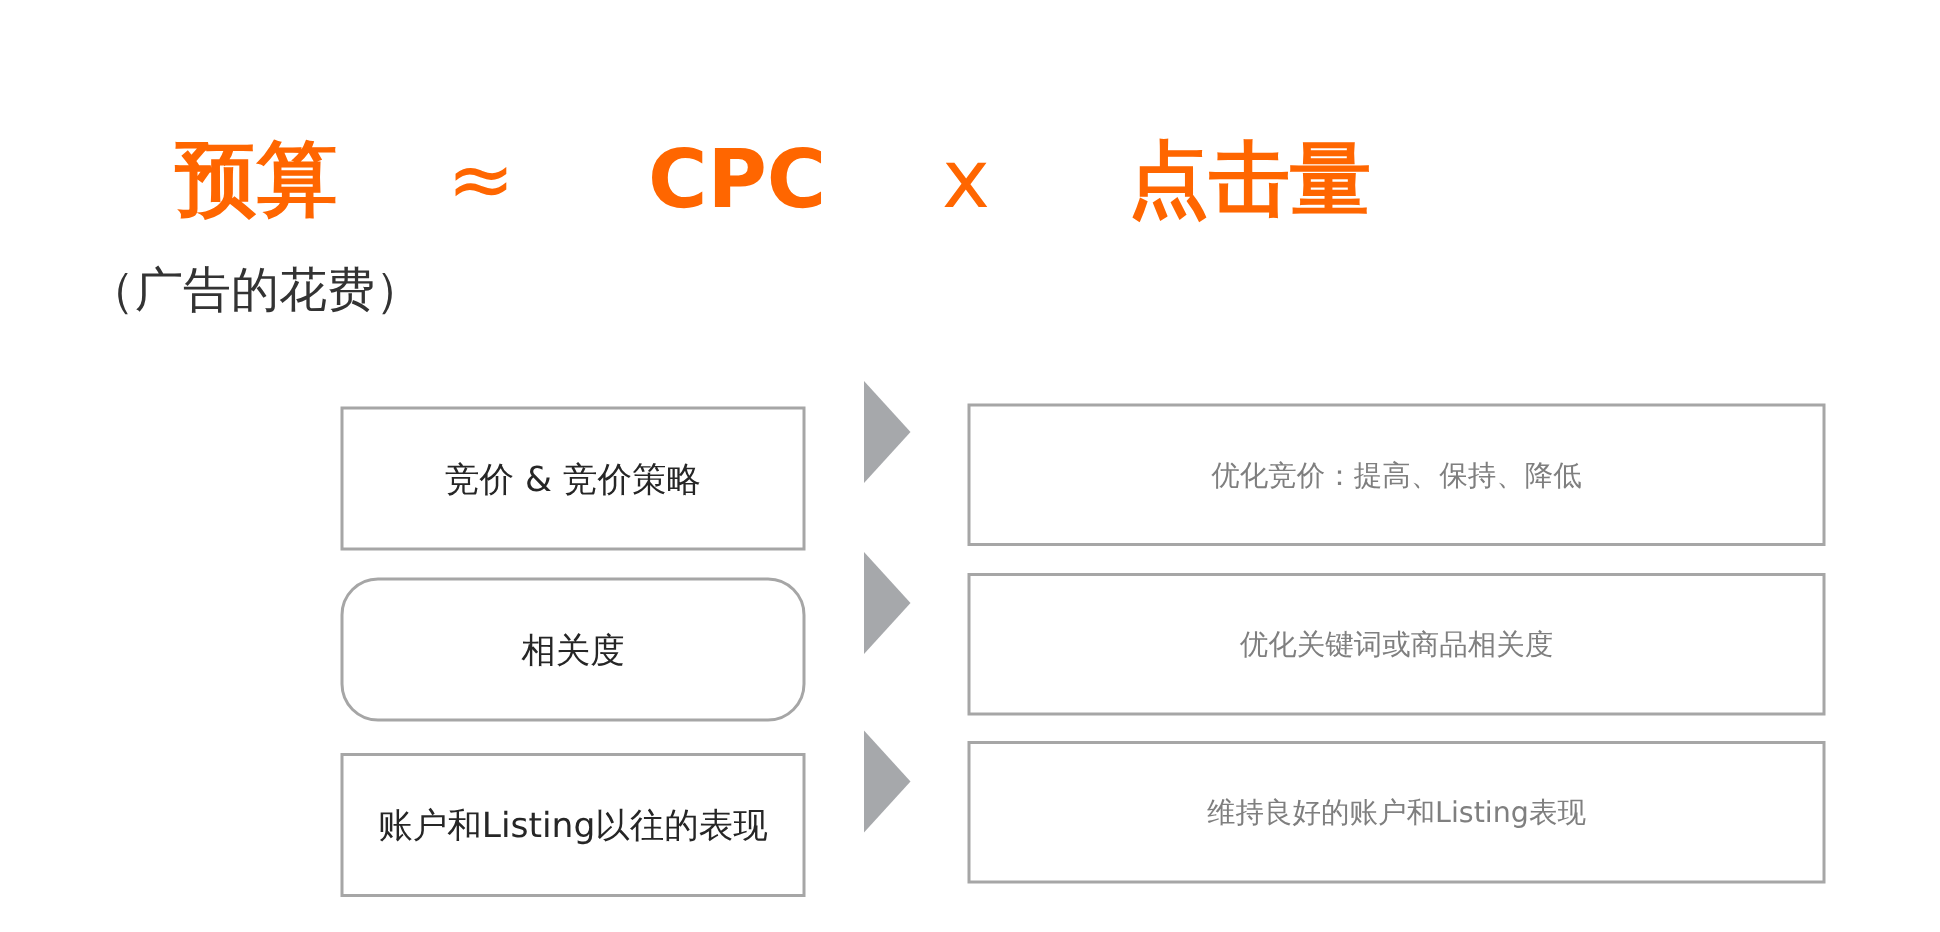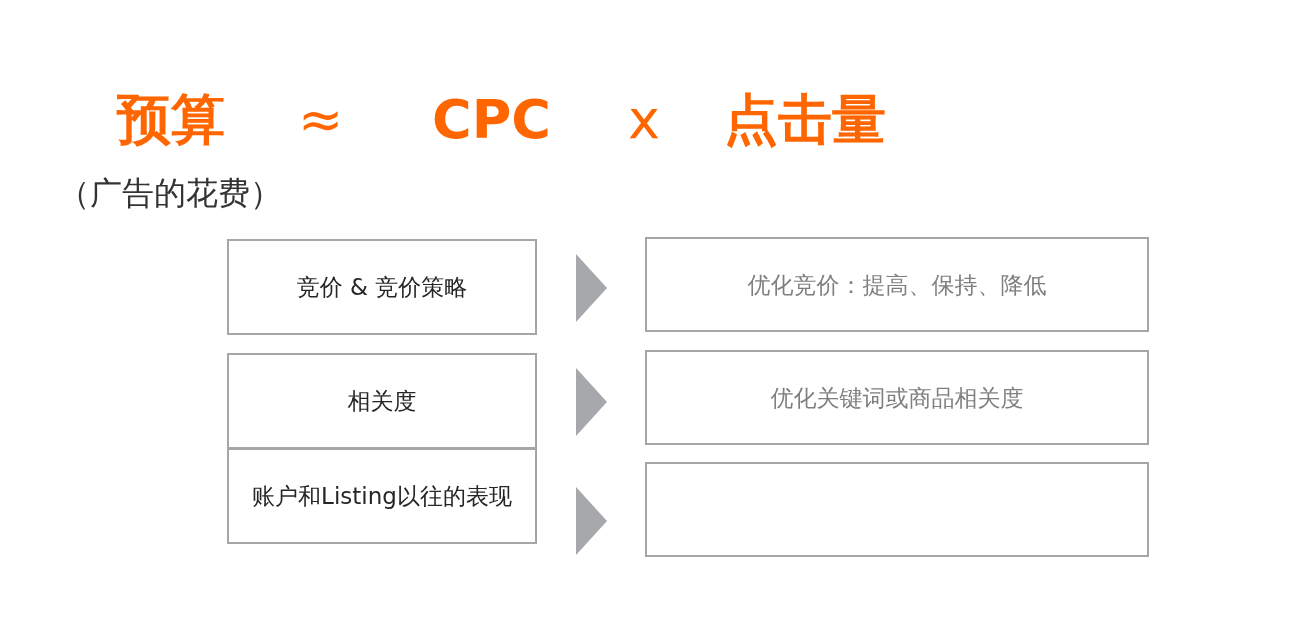--- a/index.html
+++ b/index.html
@@ -1,52 +1,53 @@
 <!DOCTYPE html>
 <html><head>
 <meta charset="utf-8">
 <style>
   html, body { margin:0; padding:0; background:#ffffff; }
   body { width:1293px; height:621px; position:relative; overflow:hidden;
          font-family:"DejaVu Sans","Liberation Sans",sans-serif; }
   .formula-term { position:absolute; color:#ff6600; font-weight:bold; font-size:54px; line-height:60px; top:90px; }
   .note { position:absolute; left:58px; top:172px; font-size:32px; color:#333; font-family:"DejaVu Serif","Liberation Serif",serif; }
   .box { position:absolute; border:2px solid #a6a6a6; box-sizing:border-box; background:#fff;
-         display:flex; align-items:center; justify-content:center; text-align:left; }
+         display:flex; align-items:center; justify-content:center; text-align:left;margin-top:32px; }
   .lbox { left:227px; width:310px; height:96px; font-size:23px; color:#262626; }
-  .rbox { left:645px; width:504px; height:95px; font-size:23px; color:#7f7f7f; line-height:30px; }
+  .rbox { left:645px; width:572px; height:95px; font-size:19px; color:#7f7f7f; line-height:30px; }
   .arrow { position:absolute; left:576px; width:0; height:0;
            border-top:34px solid transparent; border-bottom:34px solid transparent; border-left:31px solid #a6a8ab; }
 </style>
 </head>
 <body>
 
 <div>
   <div class="formula-term" style="left:96px;margin-left:21px;">预算</div>
   <div class="formula-term" style="left:298px;font-weight:normal;">≈</div>
   <div class="formula-term" style="left:432px;">CPC</div>
   <div class="formula-term" style="left:628px;font-weight:normal;">x</div>
-  <div class="formula-term" style="left:724px;">点击量</div>
+  <div class="formula-term" style="left:752px;">点击量</div>
 </div>
 <div class="note">（广告的花费）</div>
 
 <div class="box lbox" style="top:239px;">
     <span>竞价 &amp; 竞价策略</span>
   </div>
 <div class="arrow" style="top:254px;"></div>
 <div class="box rbox" style="top:237px;">
     <span>优化竞价：提高、保持、降低</span>
   </div>
 
-<div class="box lbox" style="top:353px;">
+<div class="box lbox" style="top:353px;border-radius:25px;">
     <span>相关度</span>
   </div>
 <div class="arrow" style="top:368px;"></div>
 <div class="box rbox" style="top:350px;">
     <span>优化关键词或商品相关度</span>
   </div>
 
-<div class="box lbox" style="top:448px;">
+<div class="box lbox" style="top:470px;">
     <span>账户和Listing以往的表现</span>
   </div>
 <div class="arrow" style="top:487px;"></div>
 <div class="box rbox" style="top:462px;flex-direction:column;">
+  <span>维持良好的账户和Listing表现</span>
 </div>
 
 </body></html>

